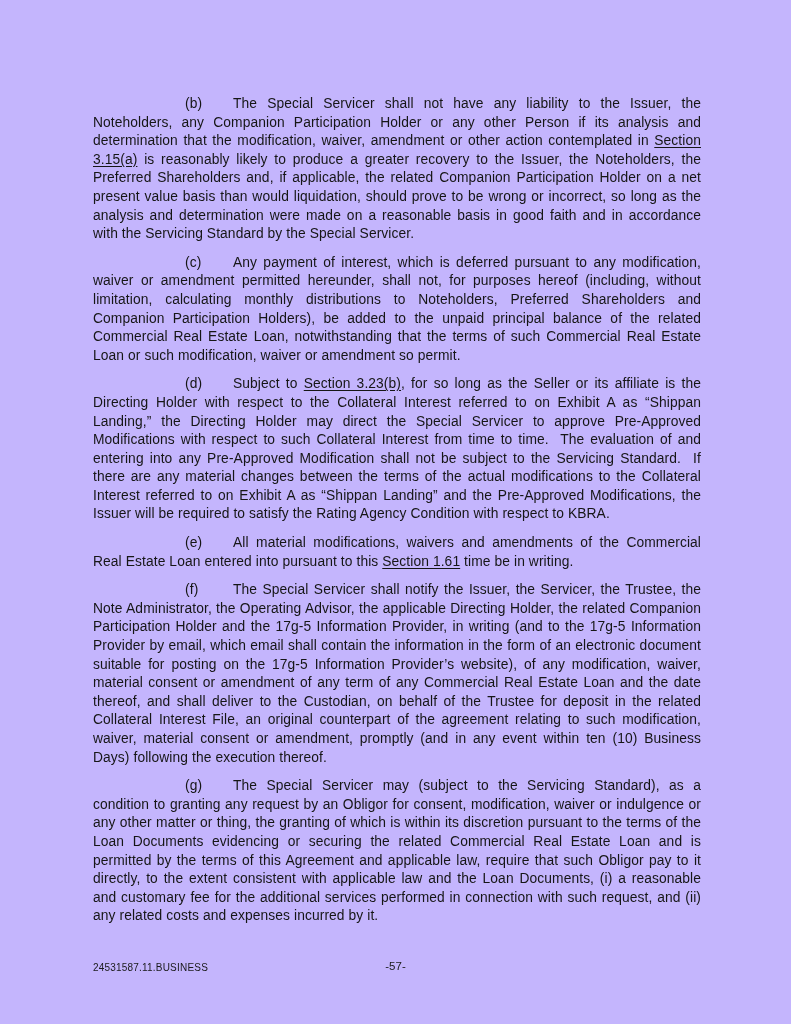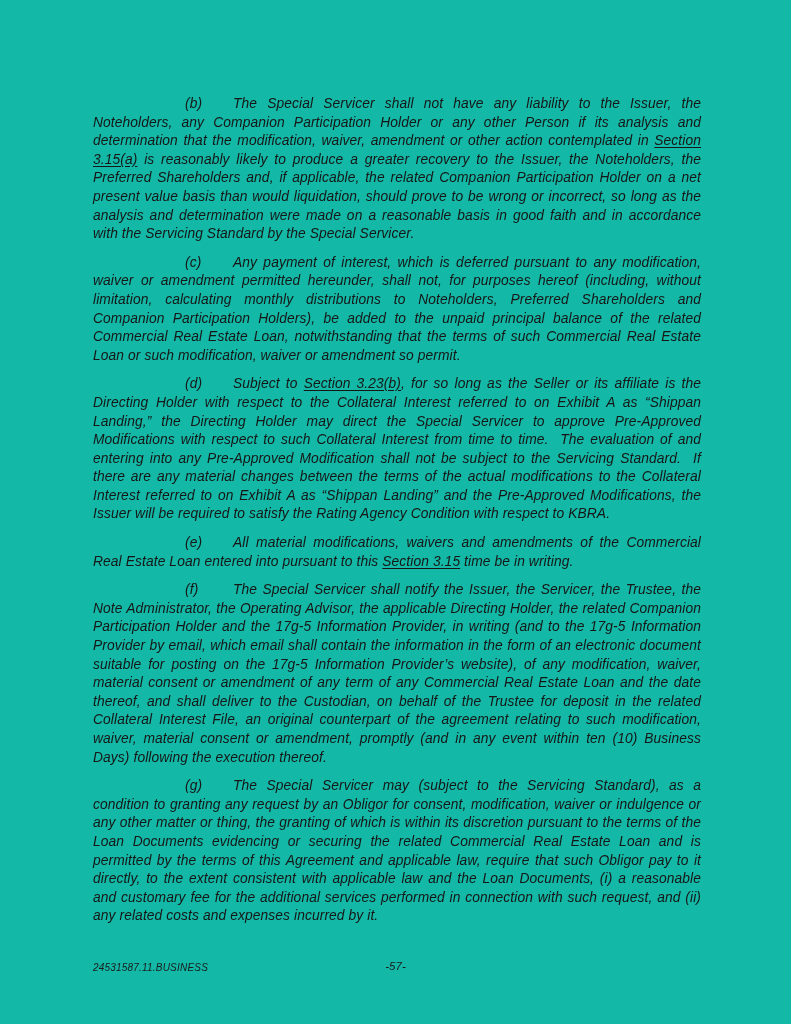--- a/index.html
+++ b/index.html
@@ -11,22 +11,21 @@
     width: 791px;
     height: 1024px;
     position: relative;
     font-family: "Liberation Sans", "DejaVu Sans", sans-serif;
     color: #161616;
     overflow: hidden;
   }
   .page {
     position: absolute;
     inset: 0;
-    background: #14b8a6;
-    font-style: italic;
+    background: #c4b5fd;
   }
   .content {
     position: absolute;
     left: 93px;
     top: 95px;
     width: 608px;
     text-align: justify;
     font-size: 13.8px;
     line-height: 18.6px;
     letter-spacing: 0.1px;
@@ -69,19 +68,19 @@
   }
 </style>
 </head>
 <body>
 
 <div class="page">
   <div class="content">
       <p class="para"><span class="indent"></span><span class="plabel">(b)</span><span class="seg">The Special Servicer shall not have any liability to the Issuer, the Noteholders, any Companion Participation Holder or any other Person if its analysis and determination that the modification, waiver, amendment or other action contemplated in </span><span class="seg u">Section 3.15(a)</span><span class="seg"> is reasonably likely to produce a greater recovery to the Issuer, the Noteholders, the Preferred Shareholders and, if applicable, the related Companion Participation Holder on a net present value basis than would liquidation, should prove to be wrong or incorrect, so long as the analysis and determination were made on a reasonable basis in good faith and in accordance with the Servicing Standard by the Special Servicer.</span></p>
       <p class="para"><span class="indent"></span><span class="plabel">(c)</span><span class="seg">Any payment of interest, which is deferred pursuant to any modification, waiver or amendment permitted hereunder, shall not, for purposes hereof (including, without limitation, calculating monthly distributions to Noteholders, Preferred Shareholders and Companion Participation Holders), be added to the unpaid principal balance of the related Commercial Real Estate Loan, notwithstanding that the terms of such Commercial Real Estate Loan or such modification, waiver or amendment so permit.</span></p>
       <p class="para"><span class="indent"></span><span class="plabel">(d)</span><span class="seg">Subject to </span><span class="seg u">Section 3.23(b)</span><span class="seg">, for so long as the Seller or its affiliate is the Directing Holder with respect to the Collateral Interest referred to on Exhibit A as “Shippan Landing,” the Directing Holder may direct the Special Servicer to approve Pre-Approved Modifications with respect to such Collateral Interest from time to time.&nbsp; The evaluation of and entering into any Pre-Approved Modification shall not be subject to the Servicing Standard.&nbsp; If there are any material changes between the terms of the actual modifications to the Collateral Interest referred to on Exhibit A as “Shippan Landing” and the Pre-Approved Modifications, the Issuer will be required to satisfy the Rating Agency Condition with respect to KBRA.</span></p>
-      <p class="para"><span class="indent"></span><span class="plabel">(e)</span><span class="seg">All material modifications, waivers and amendments of the Commercial Real Estate Loan entered into pursuant to this </span><span class="seg u">Section 3.15</span><span class="seg"> time be in writing.</span></p>
+      <p class="para"><span class="indent"></span><span class="plabel">(e)</span><span class="seg">All material modifications, waivers and amendments of the Commercial Real Estate Loan entered into pursuant to this </span><span class="seg u">Section 1.61</span><span class="seg"> time be in writing.</span></p>
       <p class="para"><span class="indent"></span><span class="plabel">(f)</span><span class="seg">The Special Servicer shall notify the Issuer, the Servicer, the Trustee, the Note Administrator, the Operating Advisor, the applicable Directing Holder, the related Companion Participation Holder and the 17g-5 Information Provider, in writing (and to the 17g-5 Information Provider by email, which email shall contain the information in the form of an electronic document suitable for posting on the 17g-5 Information Provider’s website), of any modification, waiver, material consent or amendment of any term of any Commercial Real Estate Loan and the date thereof, and shall deliver to the Custodian, on behalf of the Trustee for deposit in the related Collateral Interest File, an original counterpart of the agreement relating to such modification, waiver, material consent or amendment, promptly (and in any event within ten (10) Business Days) following the execution thereof.</span></p>
       <p class="para"><span class="indent"></span><span class="plabel">(g)</span><span class="seg">The Special Servicer may (subject to the Servicing Standard), as a condition to granting any request by an Obligor for consent, modification, waiver or indulgence or any other matter or thing, the granting of which is within its discretion pursuant to the terms of the Loan Documents evidencing or securing the related Commercial Real Estate Loan and is permitted by the terms of this Agreement and applicable law, require that such Obligor pay to it directly, to the extent consistent with applicable law and the Loan Documents, (i) a reasonable and customary fee for the additional services performed in connection with such request, and (ii) any related costs and expenses incurred by it.</span></p>
     </div>
   <div class="footer-docid">24531587.11.BUSINESS</div>
   <div class="footer-pagenum">-57-</div>
 </div>
 
 </body></html>

